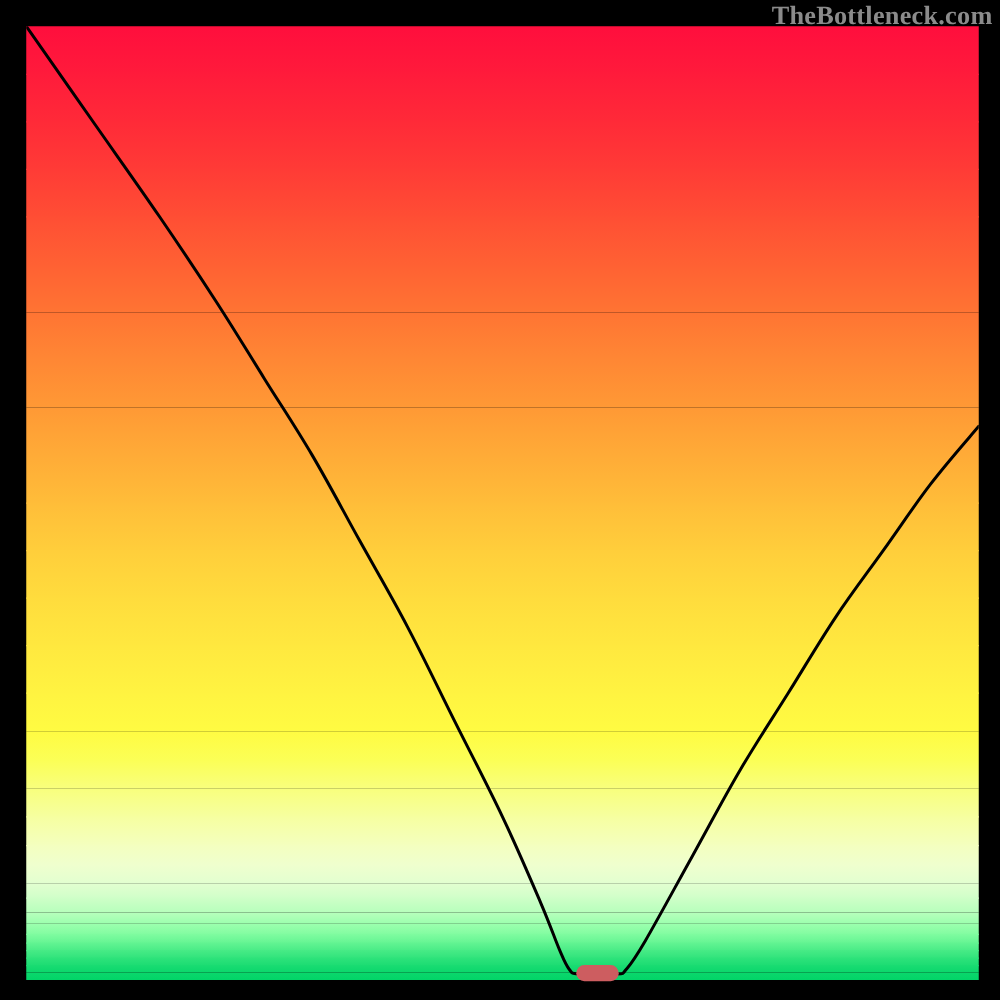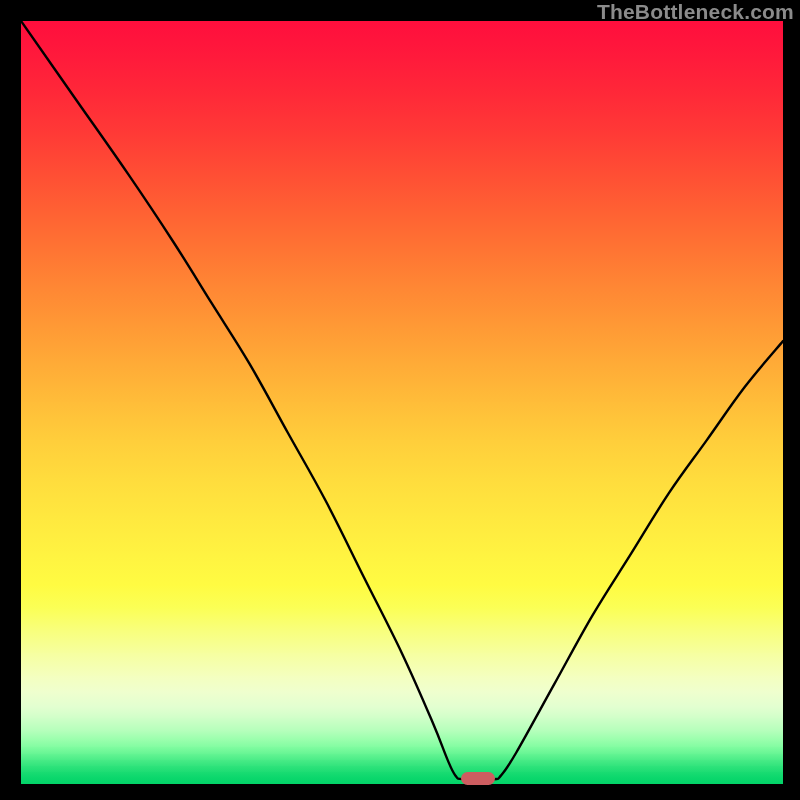--- a/index.html
+++ b/index.html
@@ -41,21 +41,21 @@
     position: absolute;
     width: 34px;
     height: 13px;
     border-radius: 7px;
     background: #cd5d60;
   }
   .watermark {
     position: absolute;
     top: 0;
     right: 6px;
-    font-family: Liberation Sans, sans-serif;
+    font-family: Liberation Serif, serif;
     font-size: 21px;
     font-weight: 600;
     color: #8b8b8b;
     letter-spacing: 0.2px;
   }
 </style>
 </head>
 <body>
 
 <div class="frame">

